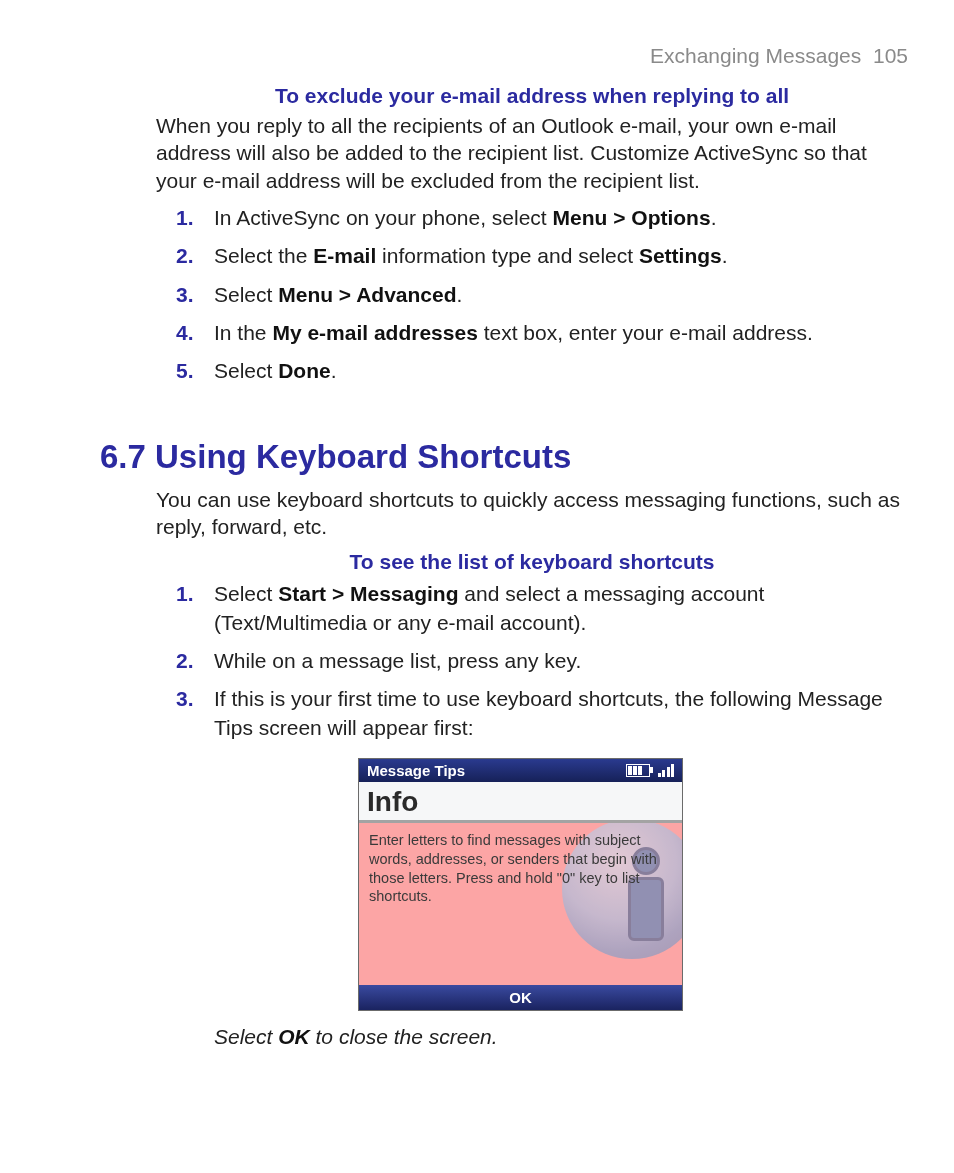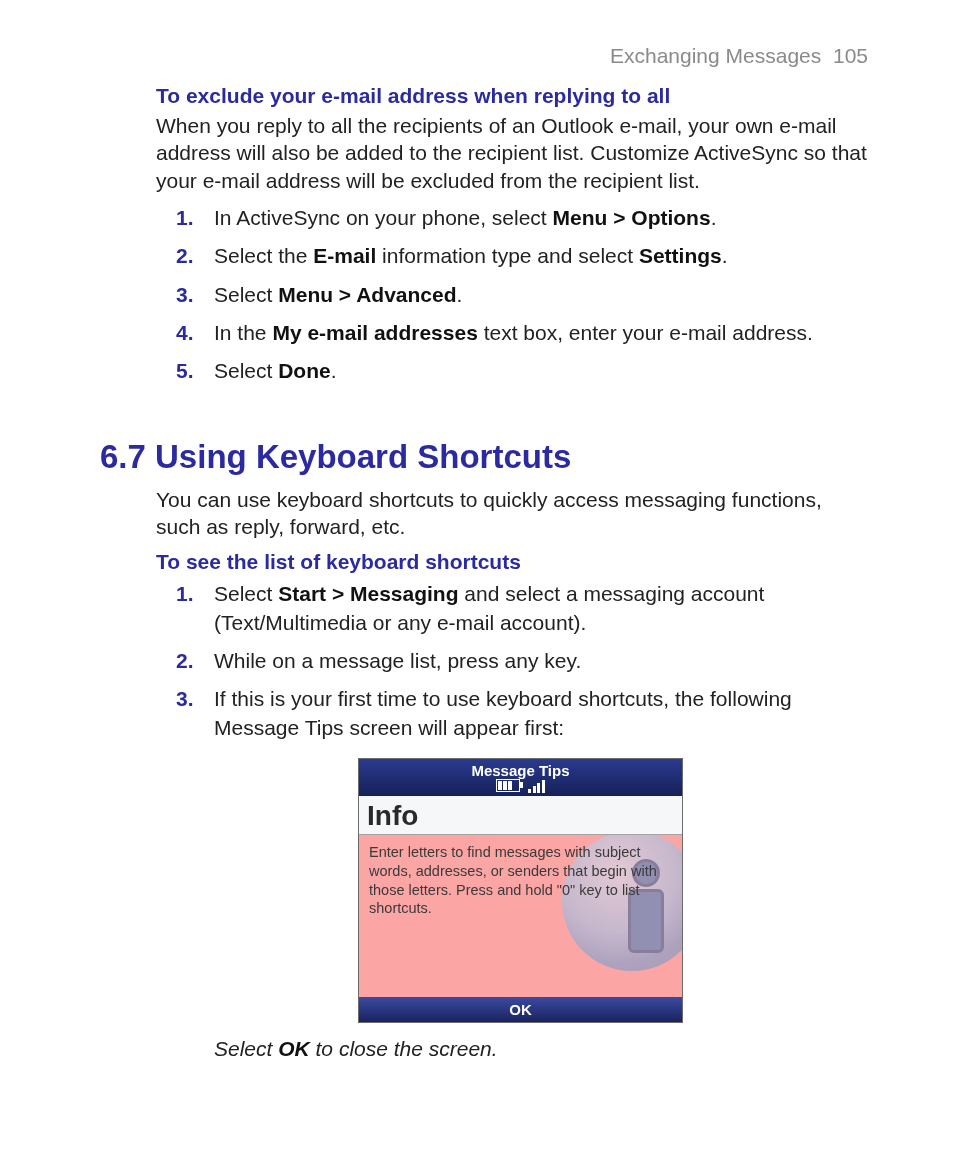--- a/index.html
+++ b/index.html
@@ -6,35 +6,36 @@
     margin: 0;
     padding: 0;
     background: #fff;
     font-family: "Segoe UI", "Myriad Pro", Arial, sans-serif;
     color: #222;
   }
   .page {
     width: 954px;
     height: 1173px;
     box-sizing: border-box;
-    padding: 44px 86px 40px 100px;
+    padding: 44px 46px 40px 100px;
     position: relative;
     border-radius: 17px;
   }
   .running-head {
     text-align: right;
     color: #8a8a8a;
     font-size: 21px;
     margin-bottom: 16px;
   }
   .subhead {
     color: #2b2aa0;
     font-weight: 700;
     font-size: 21px;
     margin: 0 0 4px 56px;
+    text-align: center;
   }
   .body-para {
     font-size: 21px;
     line-height: 1.3;
     margin: 0 0 10px 56px;
   }
   ol.steps {
     list-style: none;
     margin: 6px 0 0 56px;
     padding: 0;
@@ -79,42 +80,41 @@
   }
   .phone-titlebar {
     background: linear-gradient(#2a3a8f, #162158);
     color: #fff;
     font-weight: 700;
     font-size: 15px;
     padding: 3px 8px;
     display: flex;
     align-items: center;
     justify-content: space-between;
-    flex-direction: column;
   }
   .status-icons { display: flex; gap: 8px; align-items: center; }
   .battery {
     width: 22px; height: 11px; border: 1.5px solid #fff; position: relative;
   }
   .battery::after {
     content: ""; position: absolute; right: -4px; top: 2px; width: 3px;
     height: 6px; background: #fff;
   }
   .battery .fill {
     display: flex; gap: 1px; padding: 1px; height: 100%; box-sizing: border-box;
   }
   .battery .fill span { width: 4px; background: #fff; }
   .signal { display: flex; align-items: flex-end; gap: 1.5px; height: 14px; }
   .signal span { width: 3px; background: #fff; }
   .signal span:nth-child(1){height:4px;} .signal span:nth-child(2){height:7px;}
   .signal span:nth-child(3){height:10px;} .signal span:nth-child(4){height:13px;}
   .phone-info-head {
     font-size: 28px; font-weight: 800; color: #2a2a2a;
     padding: 4px 8px 2px 8px;
-    border-bottom: 1px solid #a3a3a3;
+    border-bottom: 3px solid #a3a3a3;
     background: #f6f7f8;
   }
   .phone-body {
     position: relative;
     padding: 8px 10px 34px 10px;
     font-size: 14.5px;
     color: #3a3a3a;
     line-height: 1.3;
     min-height: 120px;
     background: #fca5a5;

